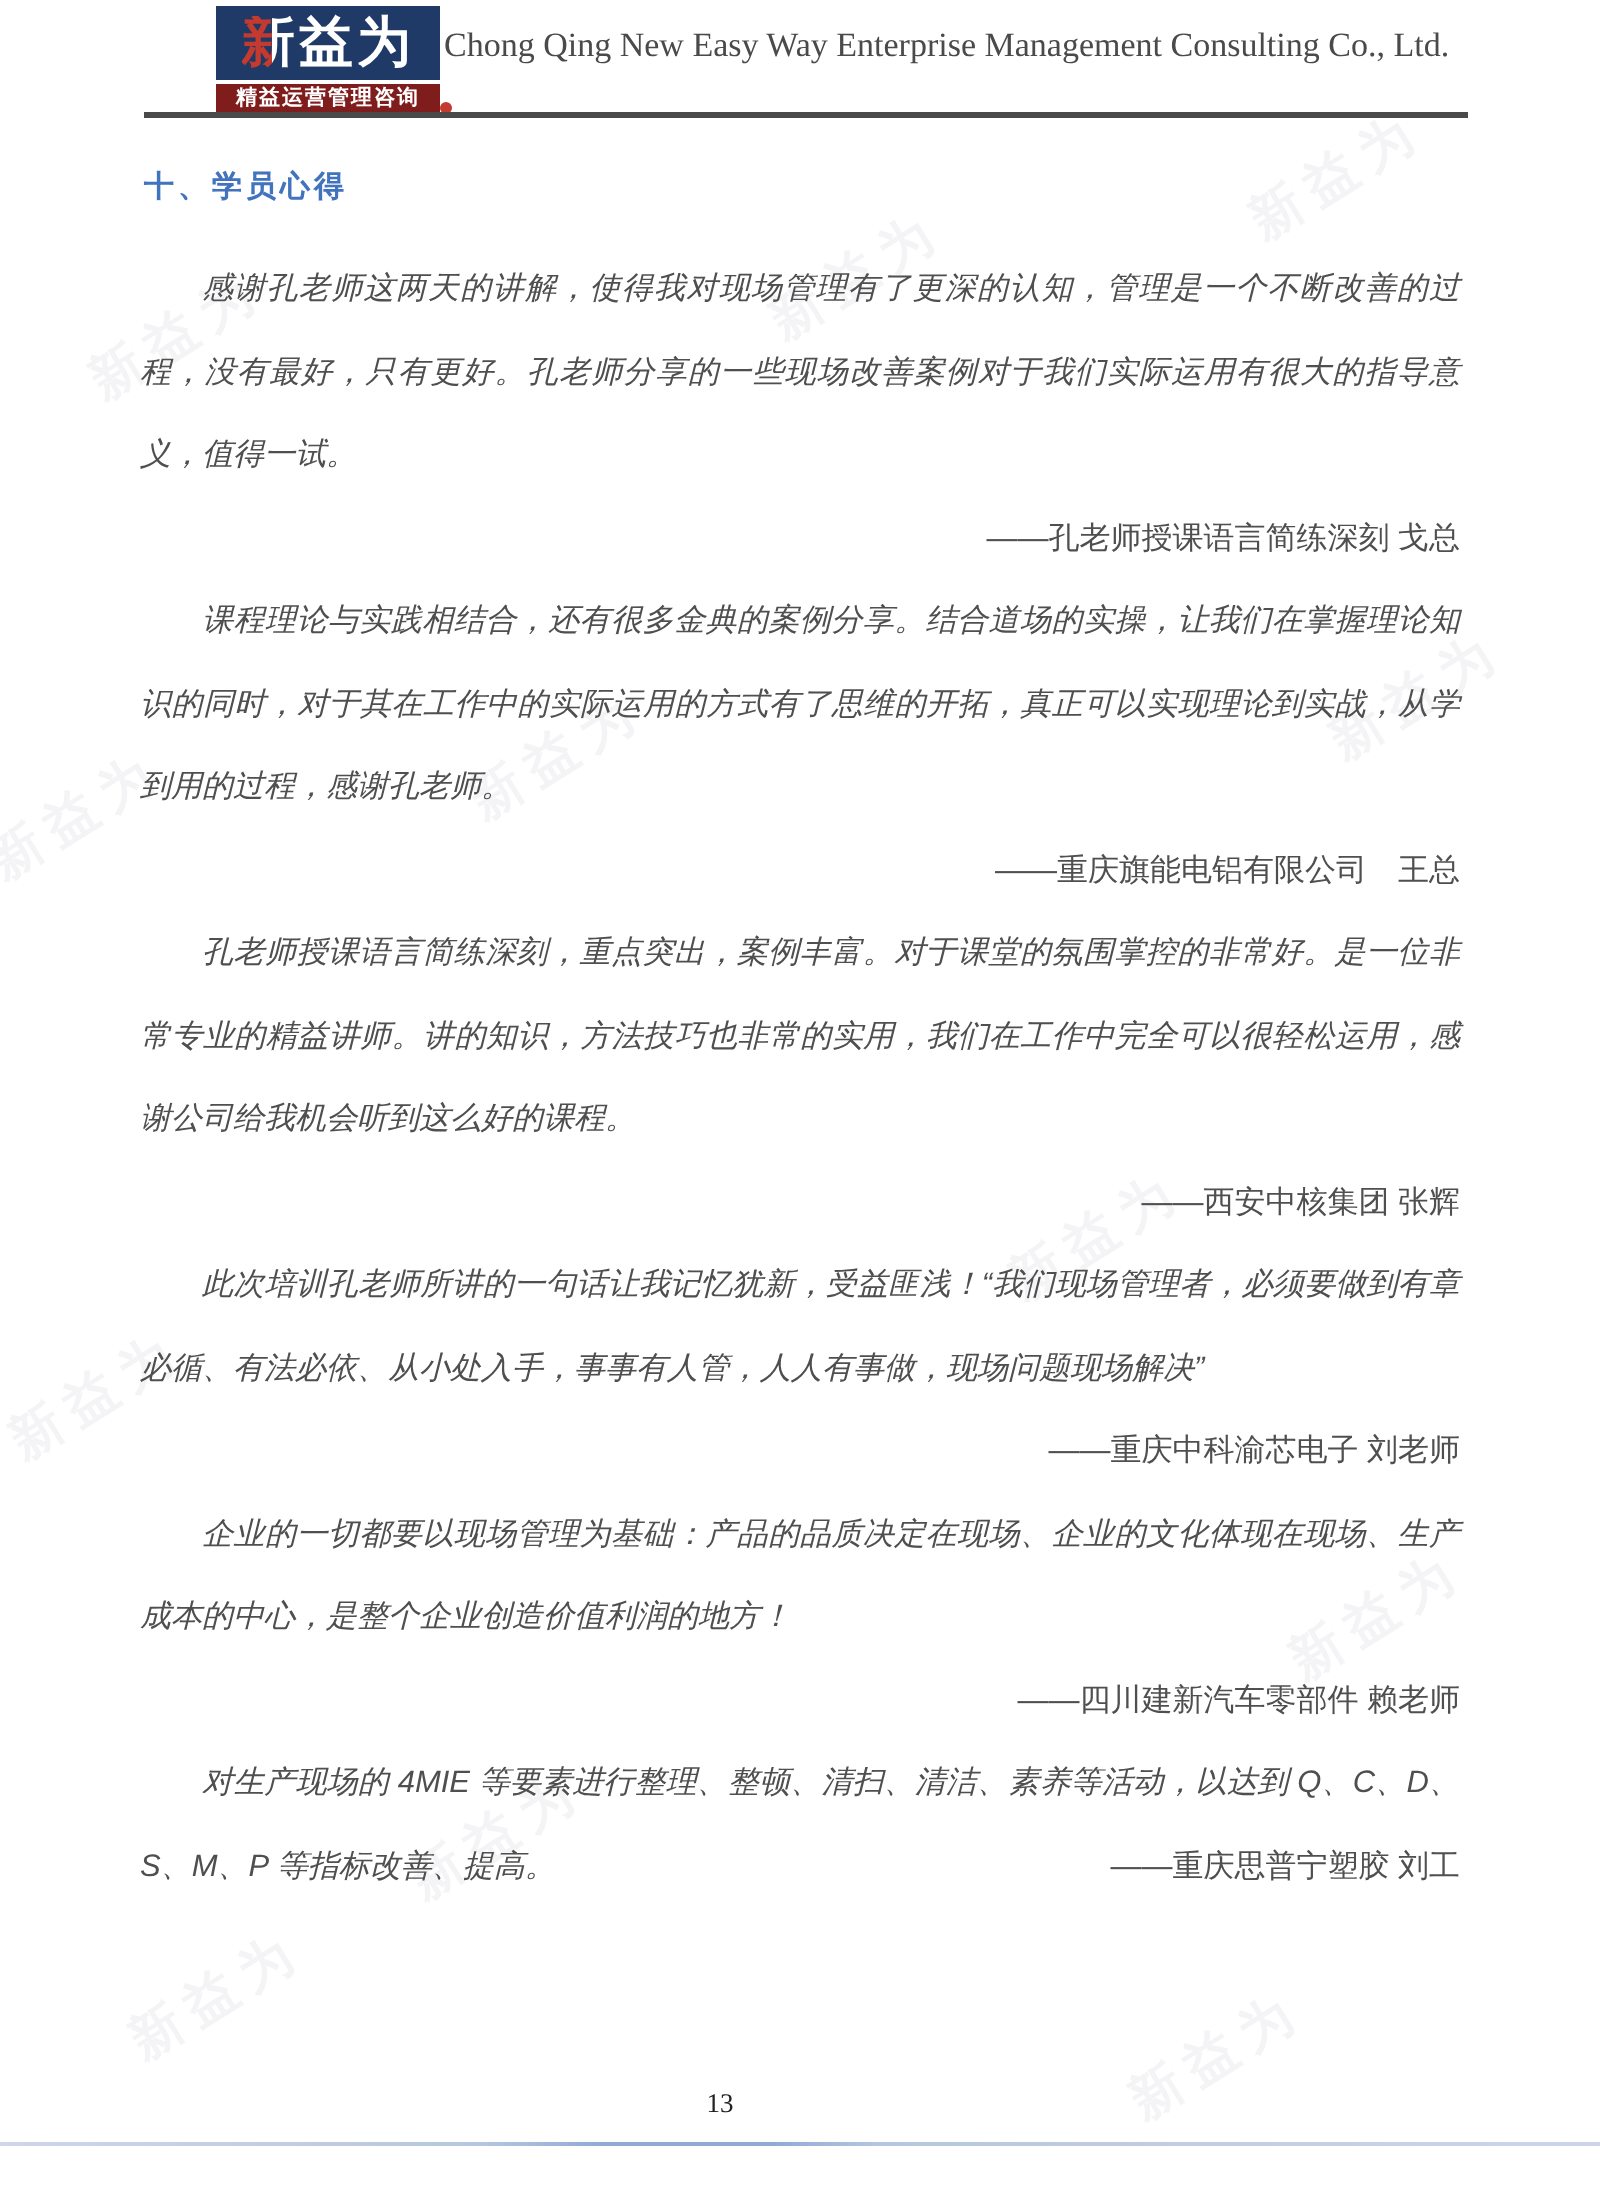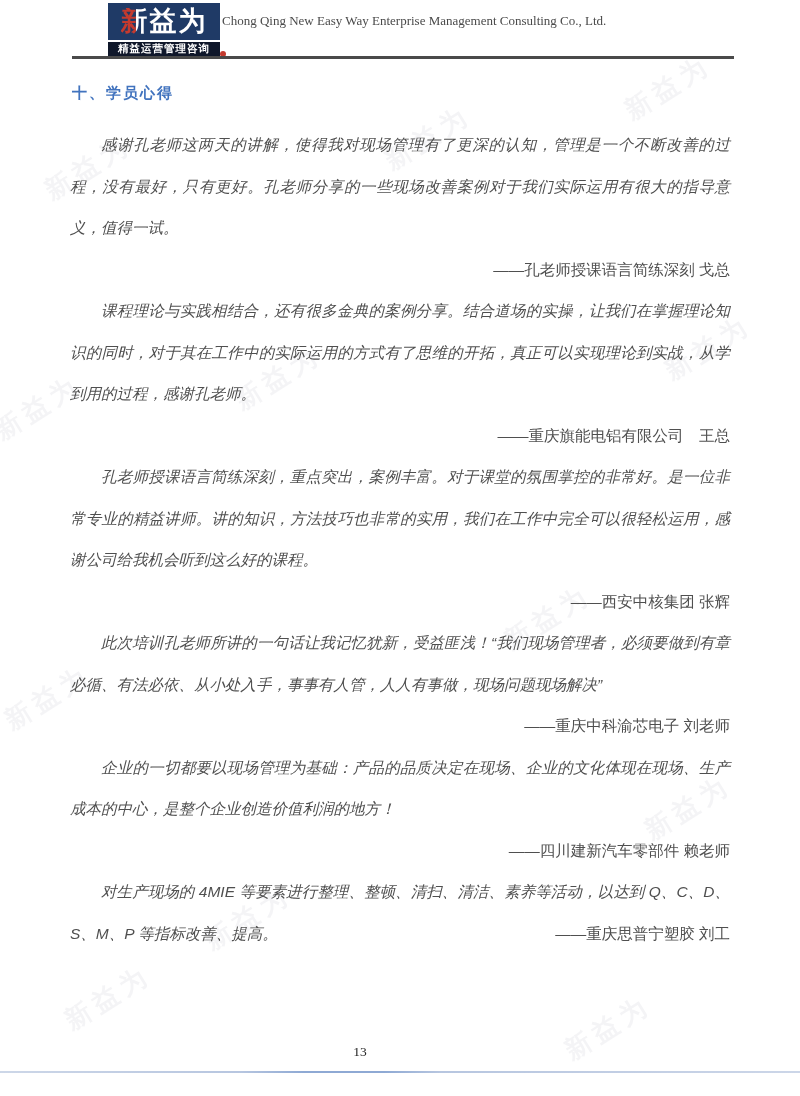--- a/index.html
+++ b/index.html
@@ -20,29 +20,29 @@
   .logo-main {
     background:#1f3a66; height:37px; display:flex; align-items:center; justify-content:center;
     font-size:27px; font-weight:bold; color:#ffffff; letter-spacing:2px; line-height:1;
   }
   .logo-xin {
     background:linear-gradient(90deg,#c43a2e 0 52%, #ffffff 52%);
     -webkit-background-clip:text; background-clip:text;
     color:transparent; -webkit-text-fill-color:transparent;
   }
   .logo-sub {
-    position:relative; background:#0f172a; margin-top:2px; height:14px;
+    position:relative; background:#7f1d1d; margin-top:2px; height:14px;
     display:flex; align-items:center; justify-content:center;
     color:#ffffff; font-size:10.5px; font-weight:bold; letter-spacing:1px; white-space:nowrap;
   }
   .logo-dot { position:absolute; right:-6px; bottom:-1px; width:6px; height:6px;
     border-radius:50%; background:#c43a2e; }
   .company { position:absolute; left:222px; top:9px; width:310px; text-align:center; }
   .company-cn { font-size:17px; font-weight:bold; color:#2b2b2b; white-space:nowrap; }
-  .company-en { margin-top:4px; font-family:"Liberation Serif", serif; font-size:13px;
+  .company-en { margin-top:4px; font-family:"Liberation Serif", serif; font-size:17px;
     color:#4a4a4a; white-space:nowrap; }
   .header-rule { position:absolute; left:72px; top:56px; width:662px; height:2.5px; background:#4a4a4a; }
   
   .title {
     position:absolute; left:72px; top:84px; z-index:2;
     font-size:15px; font-weight:bold; color:#4173be; letter-spacing:2px;
   }
   
   .content {
     position:absolute; left:70px; top:124px; width:660px; z-index:1;

